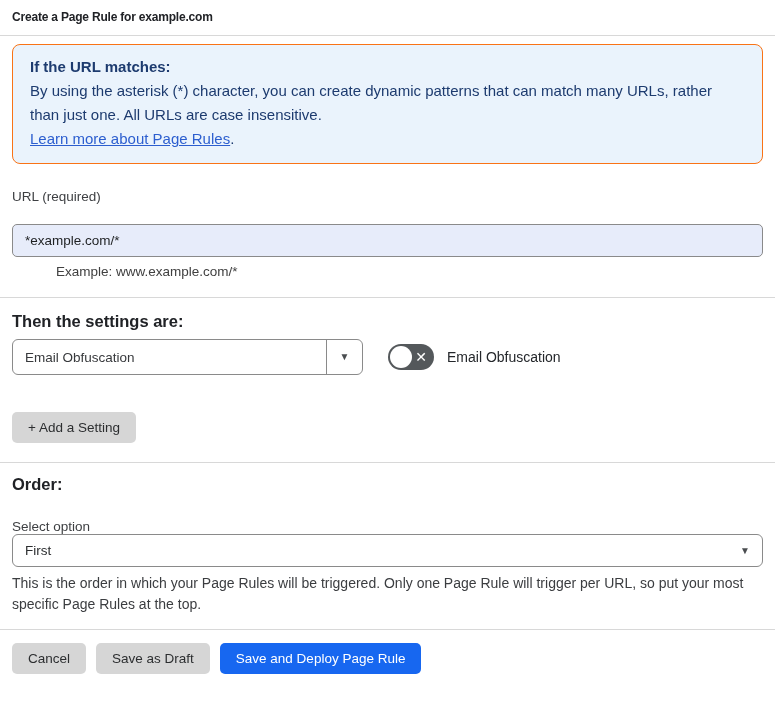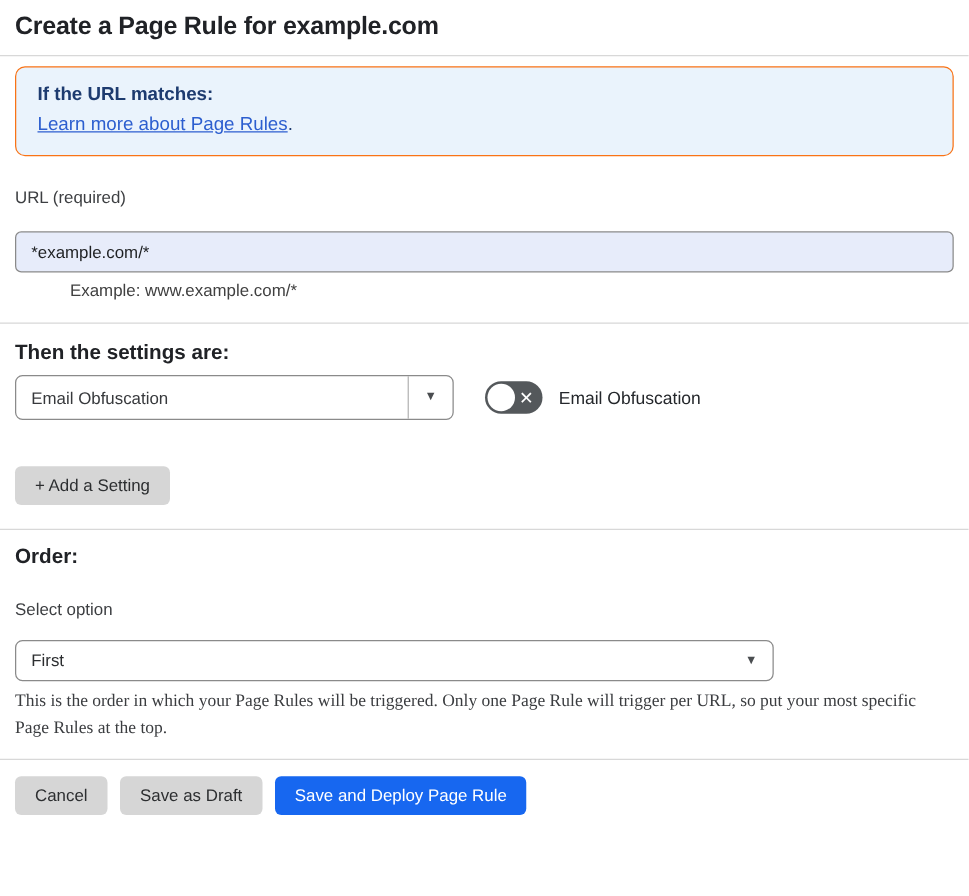--- a/index.html
+++ b/index.html
@@ -6,21 +6,21 @@
   html, body {
     margin: 0; padding: 0;
     background: #ffffff;
     font-family: "Liberation Sans", "DejaVu Sans", sans-serif;
     color: #24272b;
     width: 775px;
   }
   .container { width: 775px; padding: 10px 12px 16px; }
 
   .page-title {
-    font-size: 20px; font-weight: 700; color: #202226;
+    font-size: 12px; font-weight: 700; color: #202226;
     margin: 0; letter-spacing: -0.2px;
   }
   .divider {
     border: none; border-top: 1px solid #d8d8d8;
     margin: 0 -12px;
   }
   .hr-title { margin-top: 11px; }
 
   
   .info-box {
@@ -112,48 +112,48 @@
     padding: 0 16px; height: 31px;
   }
   .btn-gray { background: #d6d6d6; color: #2c2e30; }
   .btn-blue { background: #1767f0; color: #ffffff; }
   .add-setting-btn { margin-top: 37px; }
   .hr-settings { margin-top: 19px; }
 
   
   .order-heading { margin-top: 12px; }
   .order-select {
-    position: relative; margin-top: 17px;
-    width: 607px; height: 33px;
+    position: relative; margin-top: 0;
+    width: 751px; height: 33px;
     border: 1px solid #8a8a8a; border-radius: 6px;
     background: #ffffff; cursor: pointer;
     display: flex; align-items: center;
     padding-left: 12px;
     font-size: 13.5px; color: #2c2e30;
   }
   .order-select .caret { position: absolute; right: 12px; }
   .order-help {
     margin: 6px 0 0; font-size: 14px; color: #3b3d40; line-height: 21px;
     width: 751px;
-    font-family: Liberation Serif, serif;
   }
   .hr-order { margin-top: 14px; }
 
   .footer { margin-top: 13px; display: flex; gap: 10px; }
 </style>
 </head>
 <body>
 
 <div class="container">
 
   <h1 class="page-title">Create a Page Rule for example.com</h1>
   <hr class="divider hr-title">
 
   <div class="info-box">
     <div class="info-heading">If the URL matches:</div>
+    <div><span>By using the asterisk (*) character, you can create dynamic patterns that can match many URLs, rather than just one. All URLs are case insensitive.</span></div>
     <div><a class="info-link">Learn more about Page Rules</a><span>.</span></div>
   </div>
 
   <div class="field-label">URL (required)</div>
   <input class="url-input" type="text" value="*example.com/*" style="">
   <div class="example-text">Example: www.example.com/*</div>
 
   <hr class="divider hr-url">
 
   <h2 class="section-heading">Then the settings are:</h2>

